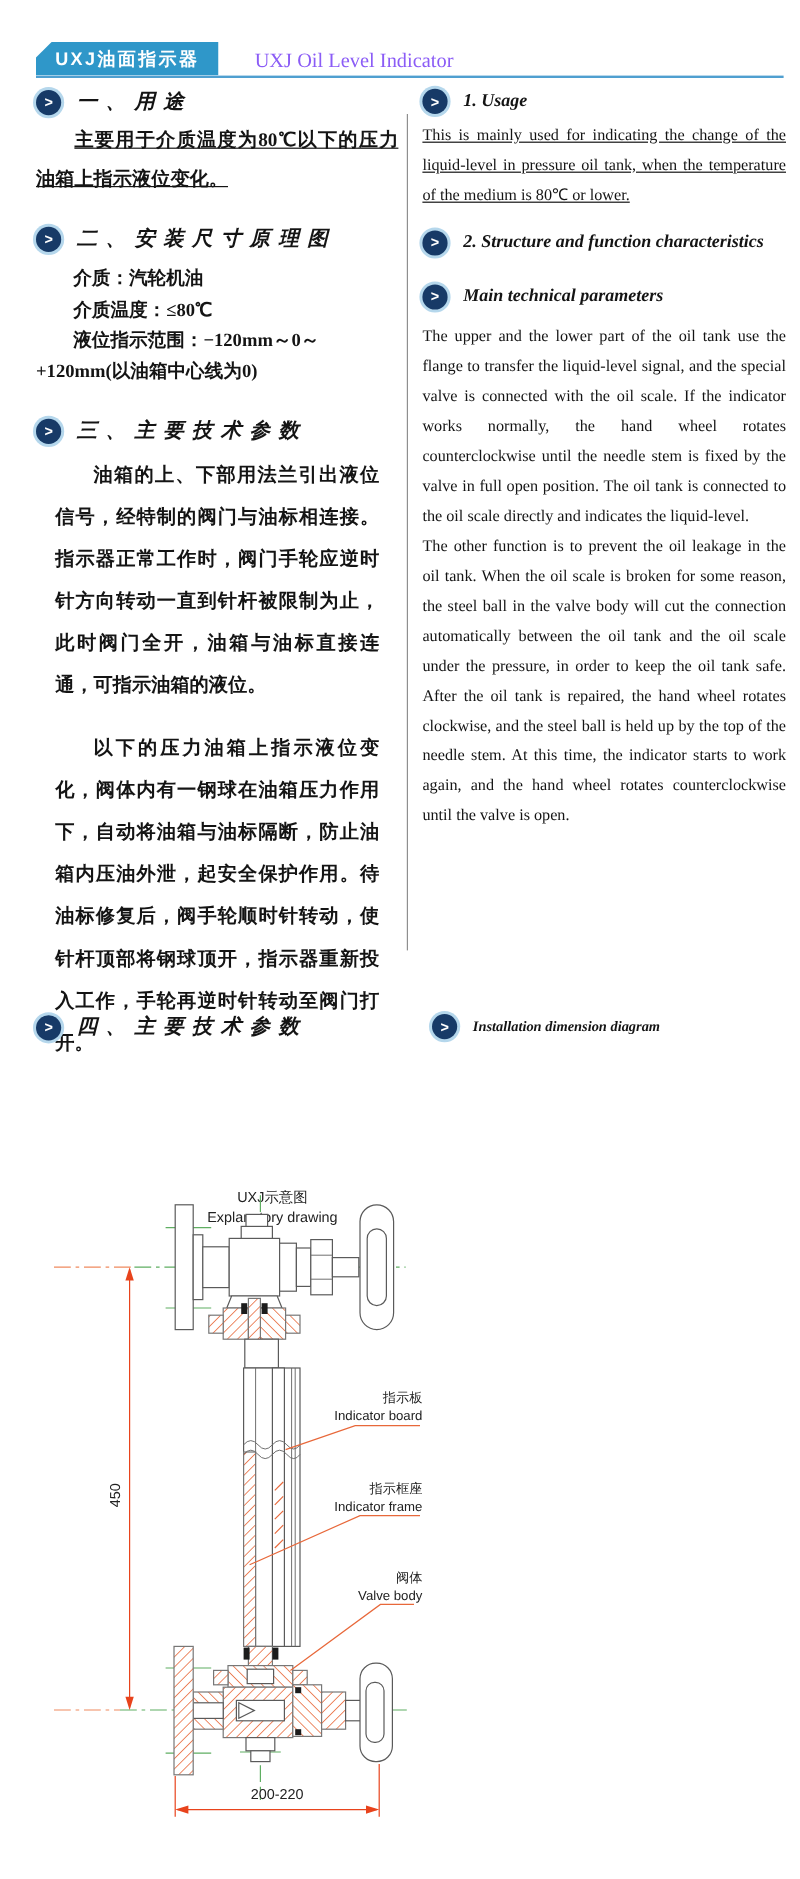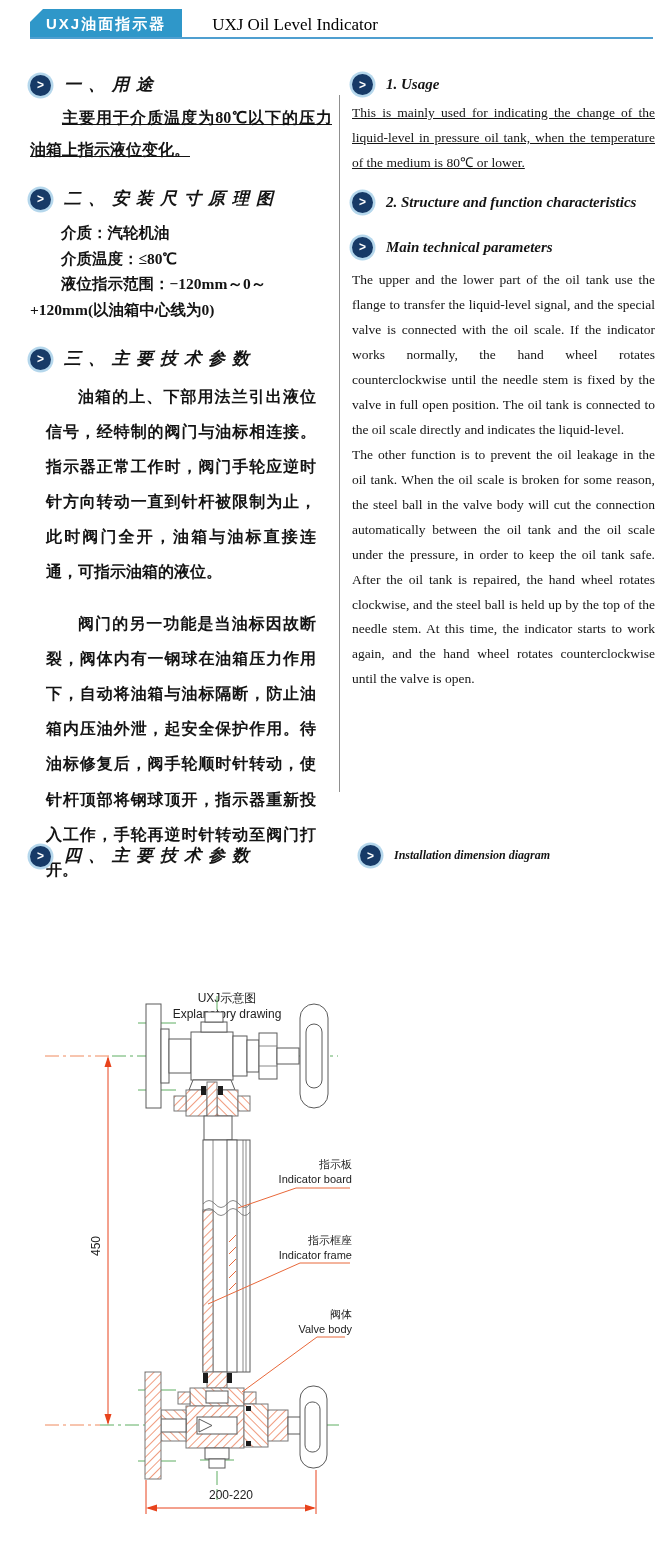--- a/index.html
+++ b/index.html
@@ -11,26 +11,26 @@
     --hatch-orange:#e8683a;
     --centerline-green:#5fae62;
     --ink:#141414;
   }
   html,body{margin:0;padding:0;}
   body{
     width:667px;height:1566px;position:relative;background:#ffffff;
     font-family:"Liberation Serif",serif;color:var(--ink);overflow:hidden;
   }
   
-  .hdr{position:absolute;left:30px;right:14px;top:4px;display:flex;align-items:flex-end;
+  .hdr{position:absolute;left:30px;right:14px;top:30px;display:flex;align-items:flex-end;
        border-bottom:2px solid var(--rule-blue);}
   .badge{background:var(--accent-blue);color:#fff;font:700 15px/1 "Liberation Sans",sans-serif;
          letter-spacing:2px;padding:7px 16px 6px 16px;
          clip-path:polygon(13px 0,100% 0,100% 100%,0 100%,0 13px);}
-  .hdr-title{font:400 17px/1 "Liberation Serif",serif;margin:12px 0 4px 30px;color:#000000;}
+  .hdr-title{font:400 17px/1 "Liberation Serif",serif;margin:12px 0 4px 30px;color:#8b5cf6;}
   
   .col-left{position:absolute;left:30px;top:66px;width:302px;}
   .col-right{position:absolute;left:352px;top:66px;width:303px;}
   .divider{position:absolute;left:339px;top:95px;width:1px;height:697px;background:#8f8f8f;}
   
   .sec-head{display:flex;align-items:center;gap:13px;}
   .sec-icon{flex:0 0 auto;width:21px;height:21px;border-radius:50%;
             background:var(--icon-navy);box-shadow:0 0 0 2.5px var(--icon-ring);
             color:#fff;display:flex;align-items:center;justify-content:center;
             font:900 12px/1 "Liberation Sans",sans-serif;}
@@ -89,21 +89,21 @@
     <p class="zh-line">介质：汽轮机油</p>
     <p class="zh-line">介质温度：≤80℃</p>
     <p class="zh-line">液位指示范围：−120mm～0～+120mm(以油箱中心线为0)</p>
   </div>
 
   <div class="sec-head mt26">
     <span class="sec-icon">&gt;</span>
     <span class="zh-title">三、主要技术参数</span>
   </div>
   <p class="zh-p3 mt8">油箱的上、下部用法兰引出液位信号，经特制的阀门与油标相连接。指示器正常工作时，阀门手轮应逆时针方向转动一直到针杆被限制为止，此时阀门全开，油箱与油标直接连通，可指示油箱的液位。</p>
-  <p class="zh-p3">阀门的另一功能是当油标因故断裂，阀体内有一钢球在油箱压力作用下，自动将油箱与油标隔断，防止油箱内压油外泄，起安全保护作用。待油标修复后，阀手轮顺时针转动，使针杆顶部将钢球顶开，指示器重新投入工作，手轮再逆时针转动至阀门打开。</p>
+  <p class="zh-p3">以下的压力油箱上指示液位变化，阀体内有一钢球在油箱压力作用下，自动将油箱与油标隔断，防止油箱内压油外泄，起安全保护作用。待油标修复后，阀手轮顺时针转动，使针杆顶部将钢球顶开，指示器重新投入工作，手轮再逆时针转动至阀门打开。</p>
 </div>
 
 <div class="divider"></div>
 
 <div class="col-right">
   <div class="sec-head mt8">
     <span class="sec-icon">&gt;</span>
     <span class="en-title">1. Usage</span>
   </div>
   <p class="en-p mt6">This is mainly used for indicating the change of the liquid-level in pressure oil tank, when the temperature of the medium is 80℃ or lower.</p>

